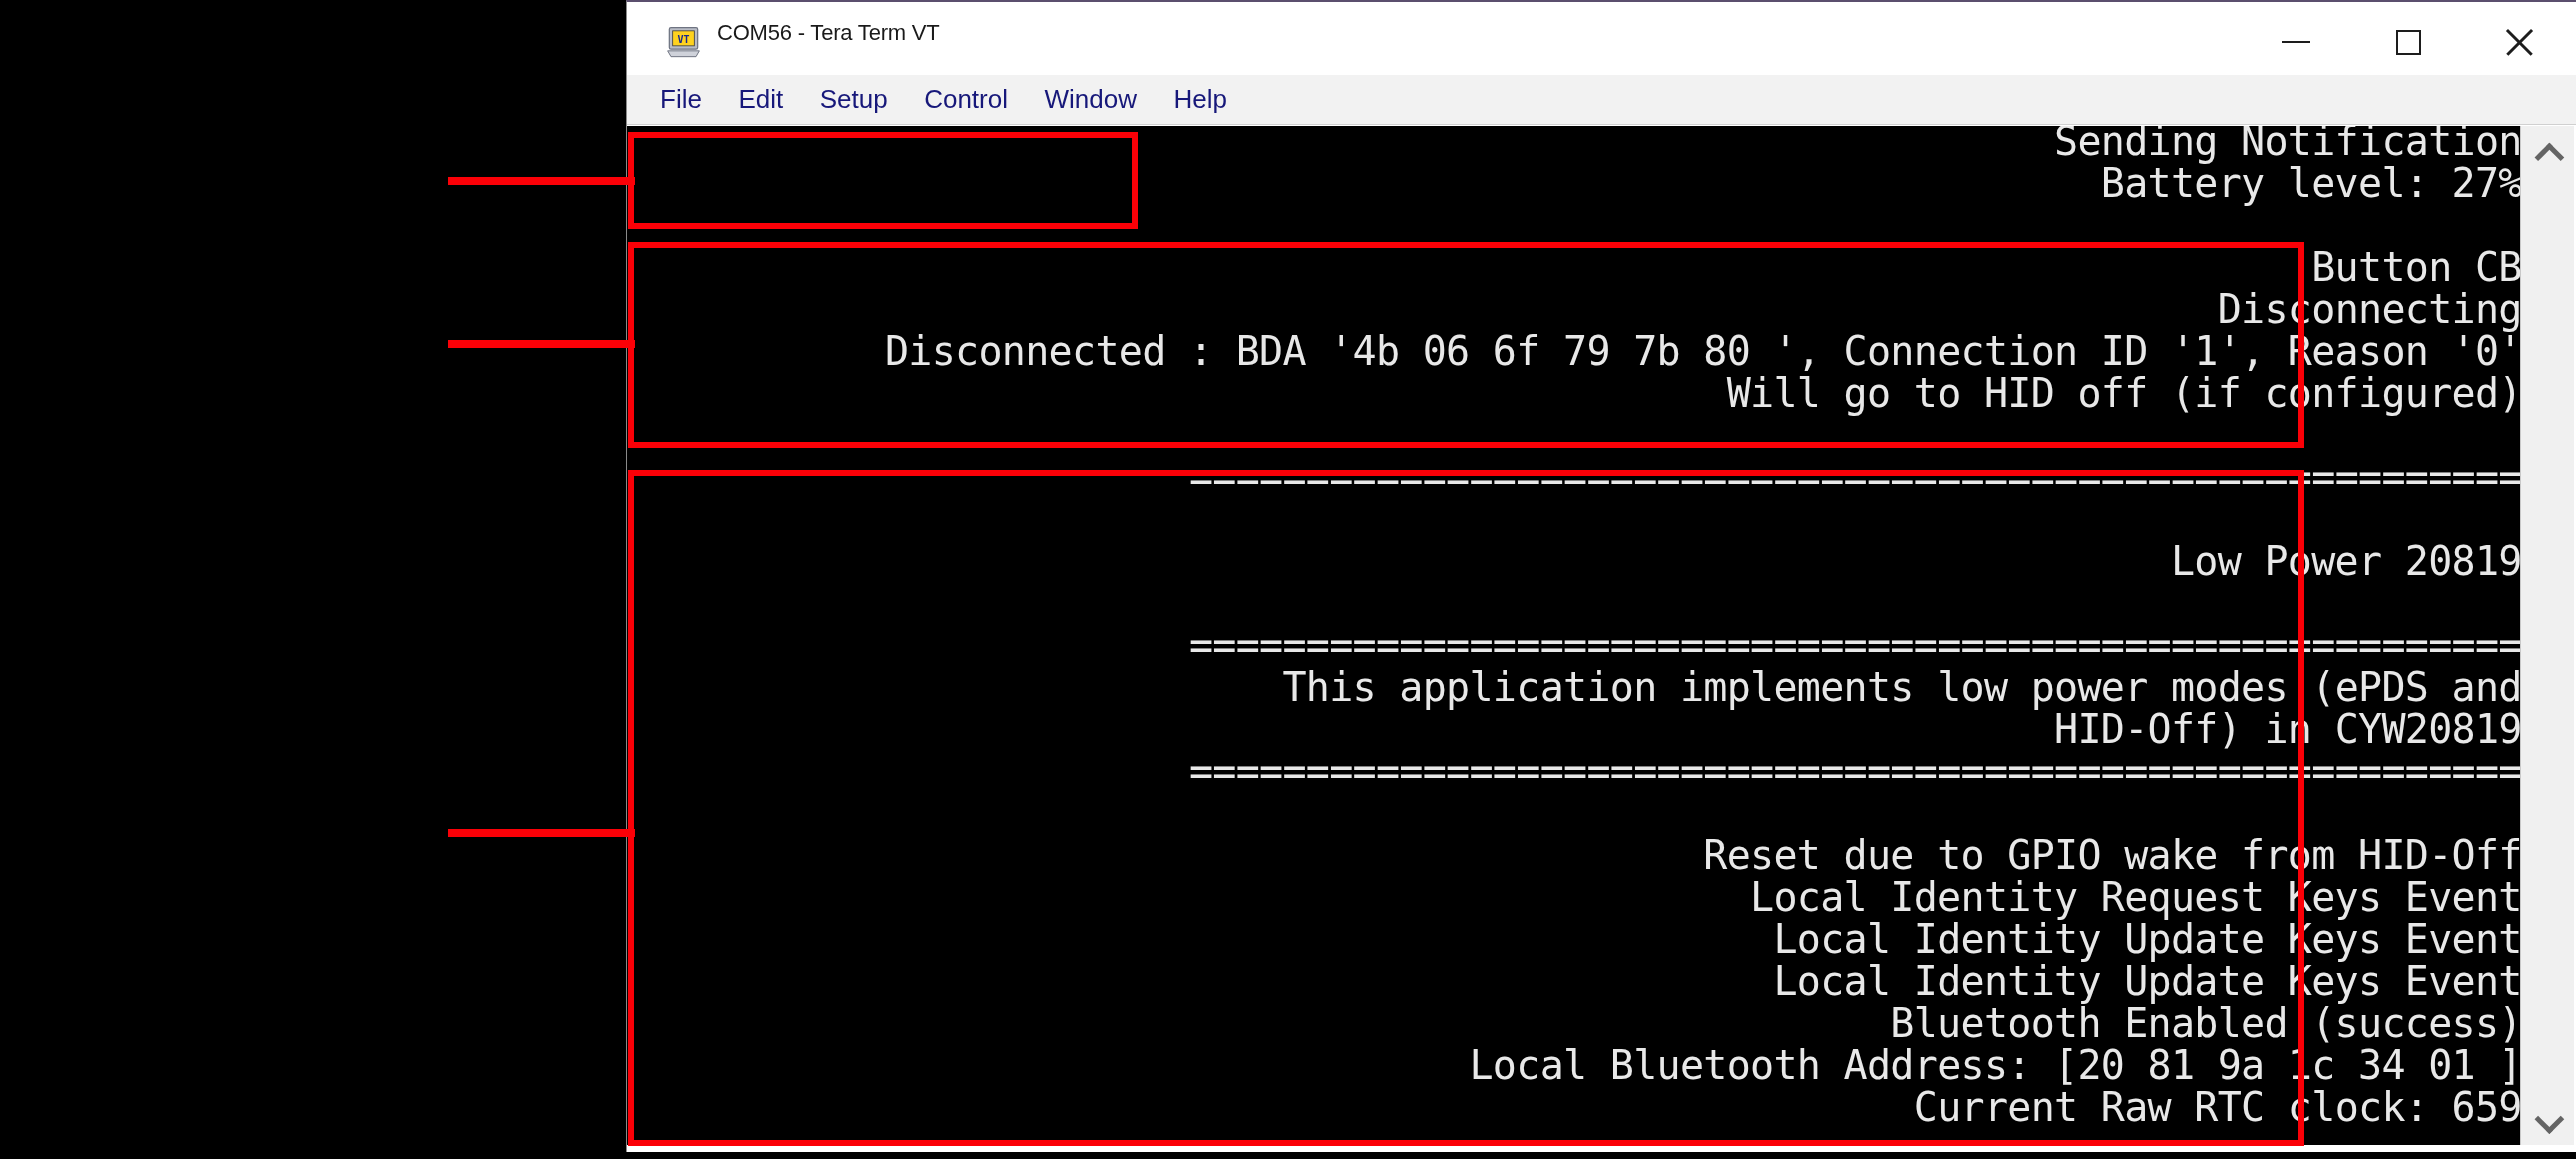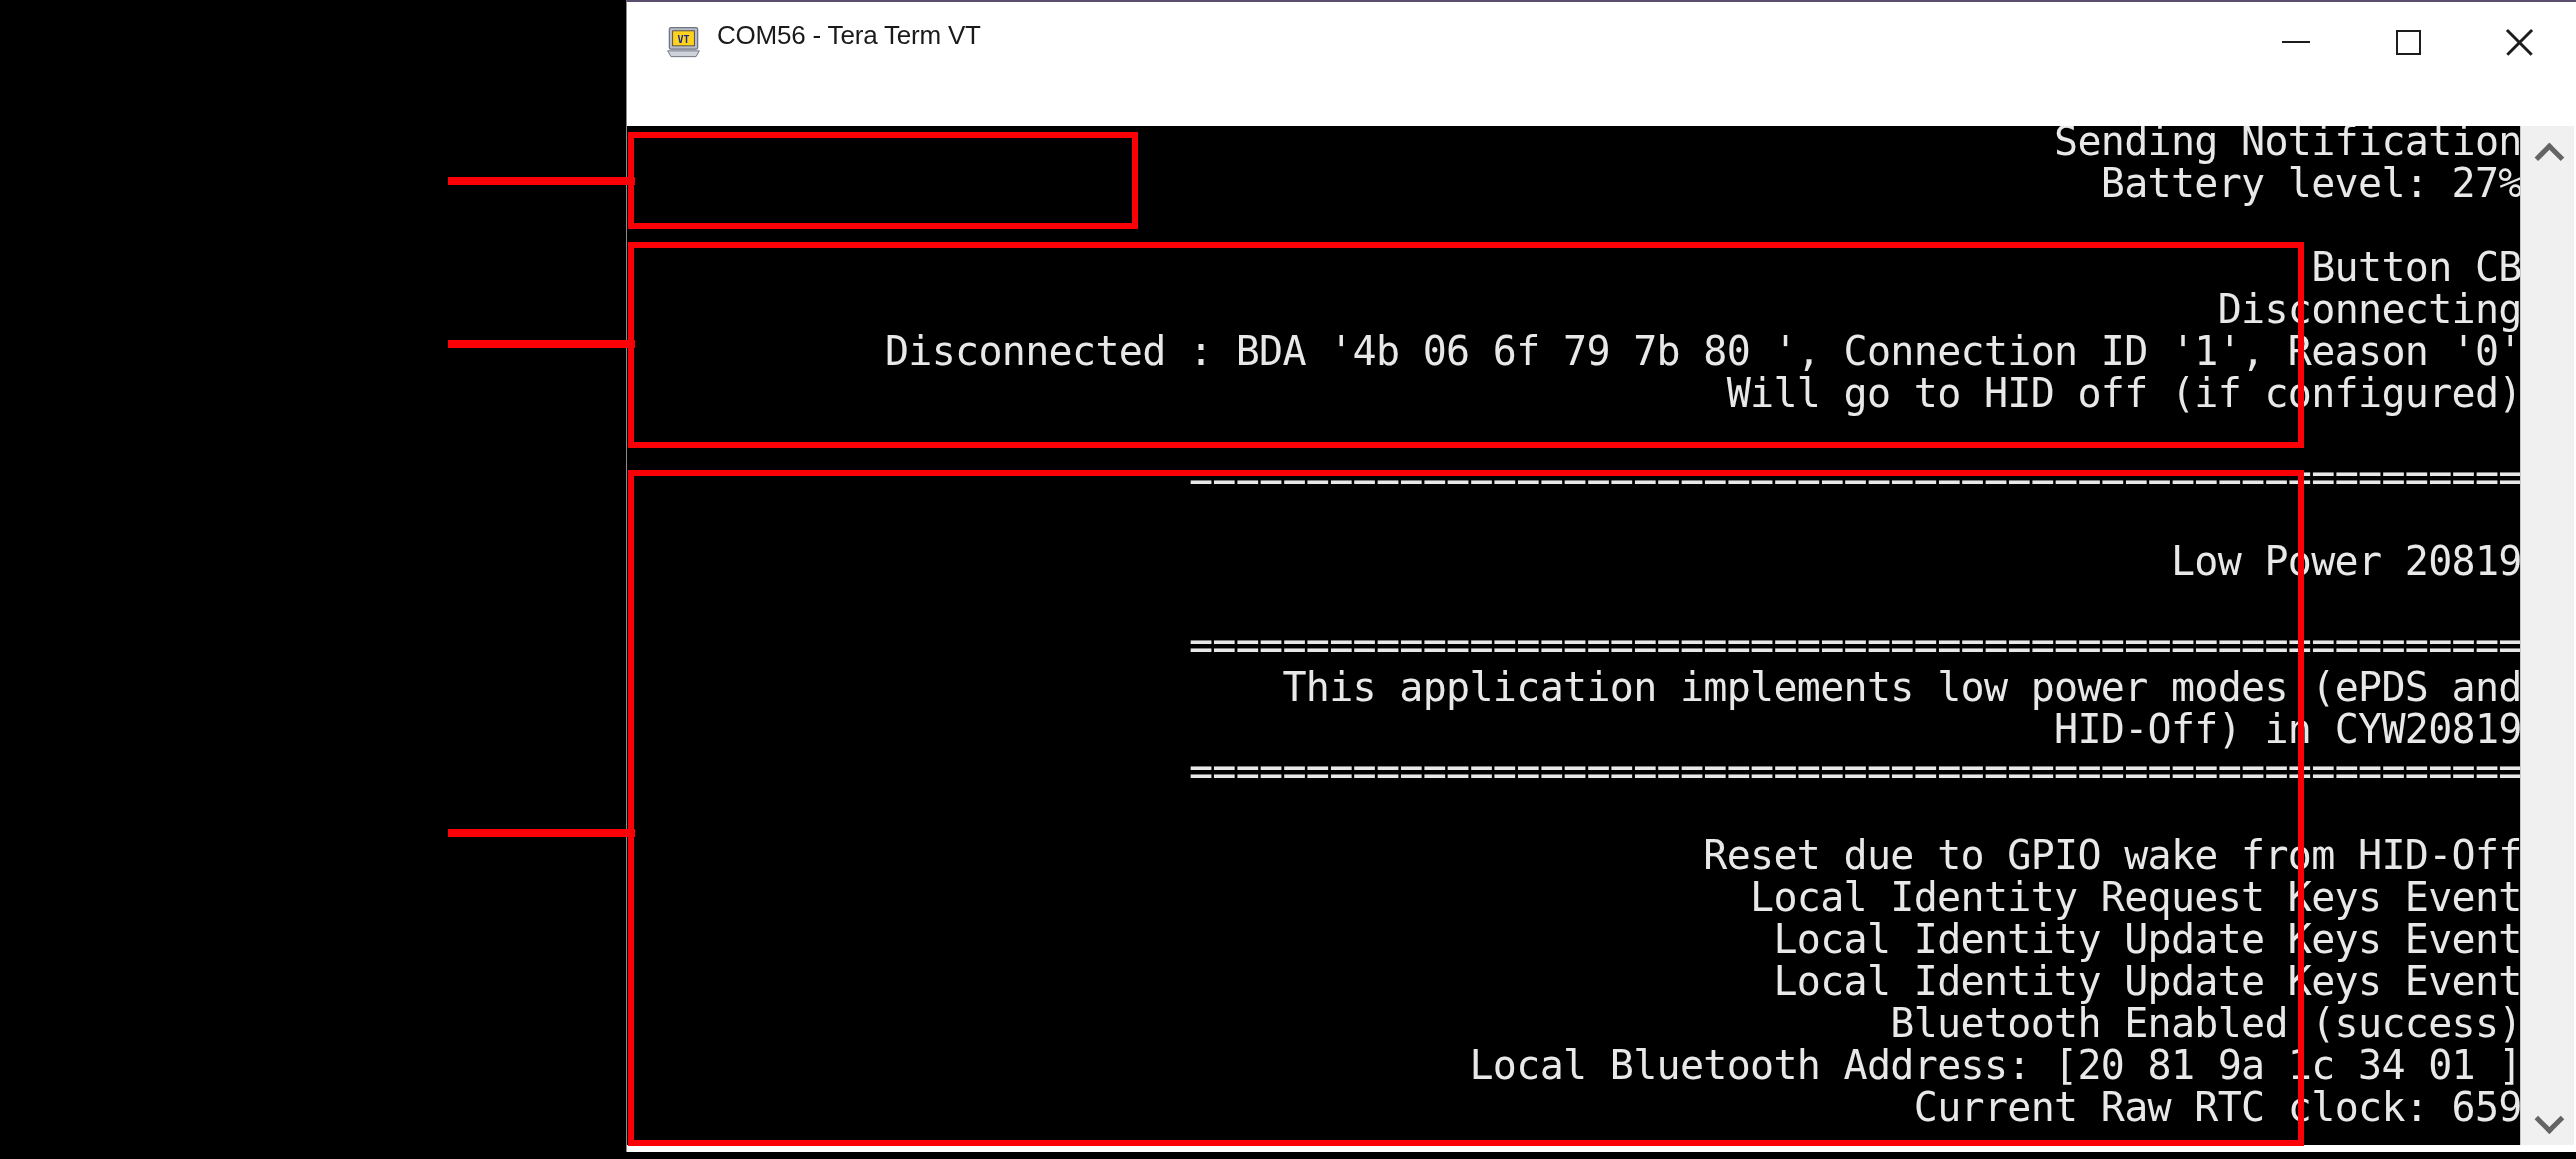--- a/index.html
+++ b/index.html
@@ -49,21 +49,21 @@
     position: absolute;
     left: 39px;
     top: 23px;
     width: 35px;
     height: 35px;
   }
   #title-text {
     position: absolute;
     left: 90px;
     top: 18px;
-    font-size: 26px;
+    font-size: 22px;
     color: #1a1a1a;
     letter-spacing: -0.2px;
     white-space: nowrap;
     font-family: "Liberation Sans", sans-serif;
   }
 
   .win-btn {
     position: absolute;
     top: 0;
     width: 108px;
@@ -230,20 +230,28 @@
         <span class="glyph-min"></span>
       </div>
       <div class="win-btn" id="btn-max">
         <span class="glyph-max"></span>
       </div>
       <div class="win-btn" id="btn-close">
         <span class="glyph-close"></span>
       </div>
     </div>
 
+    <div id="menu-bar">
+      <div class="menu-item">File</div>
+      <div class="menu-item">Edit</div>
+      <div class="menu-item">Setup</div>
+      <div class="menu-item">Control</div>
+      <div class="menu-item">Window</div>
+      <div class="menu-item">Help</div>
+    </div>
 
     <div id="terminal">
       <div id="term-lines"><div class="tline">Sending Notification</div><div class="tline">Battery level: 27%</div><div class="tline"></div><div class="tline">Button CB</div><div class="tline">Disconnecting</div><div class="tline">Disconnected : BDA '4b 06 6f 79 7b 80 ', Connection ID '1', Reason '0'</div><div class="tline">Will go to HID off (if configured)</div><div class="tline"></div><div class="tline">=========================================================</div><div class="tline"></div><div class="tline">                 Low Power 20819</div><div class="tline"></div><div class="tline">=========================================================</div><div class="tline">  This application implements low power modes (ePDS and</div><div class="tline">  HID-Off) in CYW20819</div><div class="tline">=========================================================</div><div class="tline"></div><div class="tline">Reset due to GPIO wake from HID-Off</div><div class="tline">                         Local Identity Request Keys Event</div><div class="tline">Local Identity Update Keys Event</div><div class="tline">Local Identity Update Keys Event</div><div class="tline">Bluetooth Enabled (success)</div><div class="tline">Local Bluetooth Address: [20 81 9a 1c 34 01 ]</div><div class="tline">Current Raw RTC clock: 659</div></div>
     </div>
 
     <div id="scrollbar">
       <div class="sb-btn" id="sb-up">
         <span class="chev"></span>
       </div>
       <div class="sb-btn" id="sb-down">

